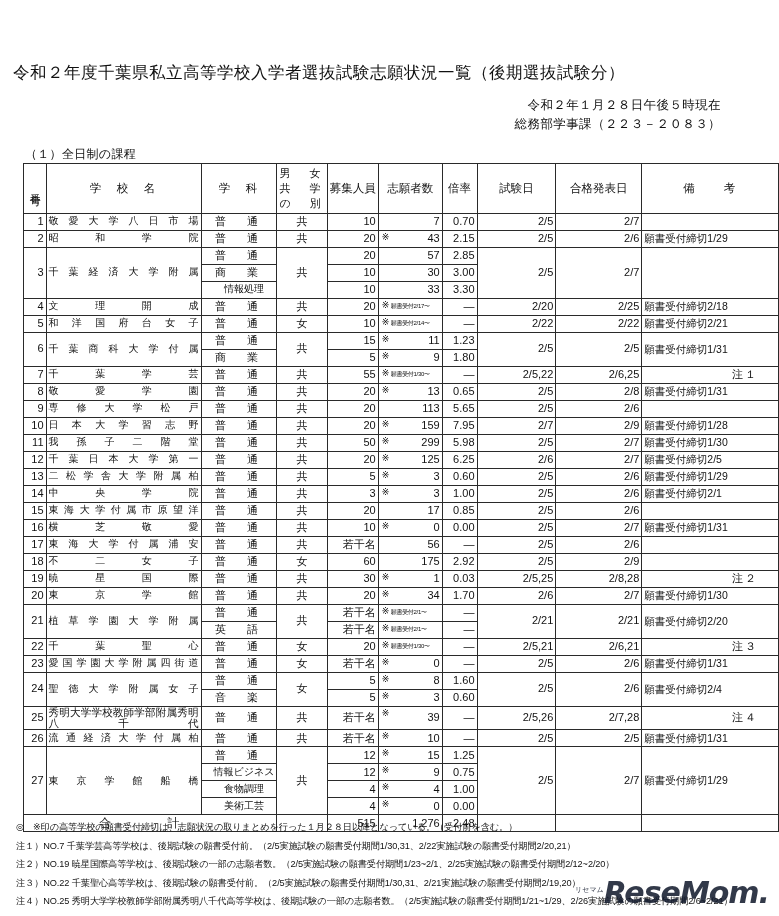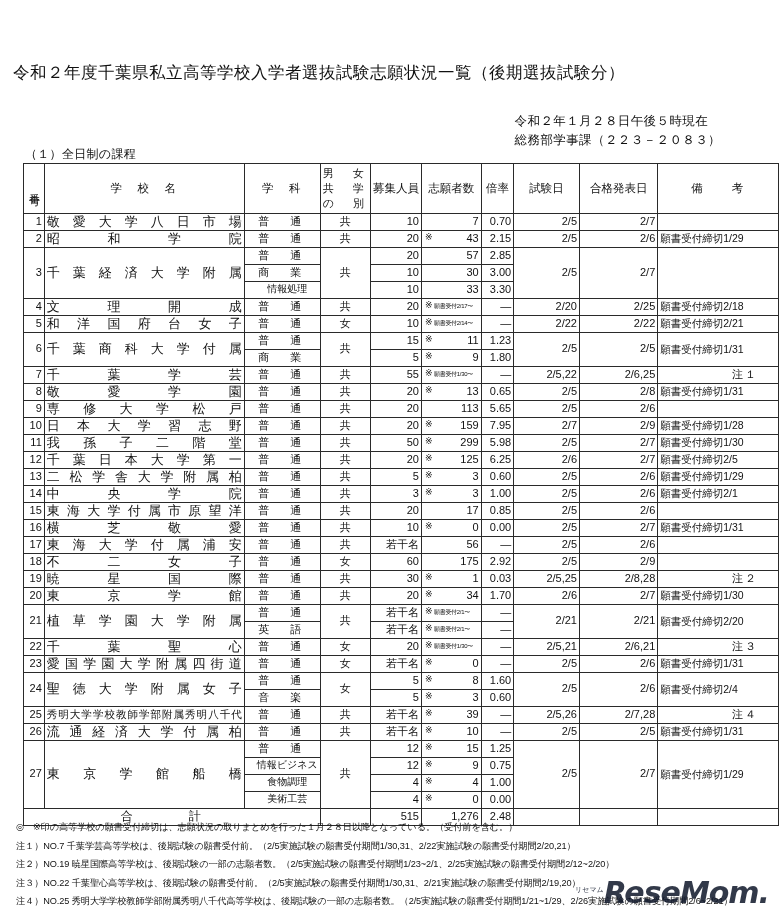--- a/index.html
+++ b/index.html
@@ -14,22 +14,22 @@
   .page{position:relative;width:779px;height:916px;}
 
   
   .doc-title{
     position:absolute;left:0;top:62px;width:638px;
     text-align:center;
     font-size:16.5px;letter-spacing:0.5px;
     white-space:nowrap;
   }
   .meta{
-    position:absolute;right:58px;top:112px;
-    text-align:left;font-size:12.5px;line-height:1.55;
+    position:absolute;right:58px;top:96px;
+    text-align:right;font-size:12.5px;line-height:1.55;
     letter-spacing:0.4px;
   }
   .section-label{
     position:absolute;left:25px;top:146px;
     font-size:12px;letter-spacing:0.3px;
   }
 
   
   .tbl-wrap{position:absolute;left:23px;top:163px;}
   table.grid{
@@ -76,21 +76,21 @@
     line-height:1;
     margin:0 auto;
     height:46px;
     display:inline-block;
   }
   .gender-hd{
     font-size:11px;line-height:15px;letter-spacing:4px;text-align:center;
   }
 
   td.no{text-align:right;padding-right:3px;font-size:11px;}
-  td.school{text-align:justify;text-align-last:justify;font-size:13px;padding:0 3px;letter-spacing:0;}
+  td.school{text-align:justify;text-align-last:justify;font-size:10px;padding:0 3px;letter-spacing:0;}
   td.school.two-line{white-space:normal;line-height:1.08;font-size:10.6px;}
   td.dept{text-align:center;letter-spacing:5px;padding-left:5px;font-size:11px;}
   td.dept.tight{letter-spacing:0;padding-left:12px;font-size:10px;}
   td.gender{text-align:center;font-size:11px;}
   td.num{text-align:right;padding-right:4px;font-size:11px;}
   td.appl{text-align:right;padding-right:4px;font-size:11px;position:relative;}
   td.appl .mk{position:absolute;left:3px;top:2px;font-size:9px;}
   td.appl .tiny{position:absolute;left:12px;top:4px;font-size:6px;letter-spacing:-0.3px;white-space:nowrap;}
   td.date{text-align:right;padding-right:5px;font-size:11px;}
   td.note{text-align:left;padding-left:2px;font-size:10.5px;font-weight:bold;}

